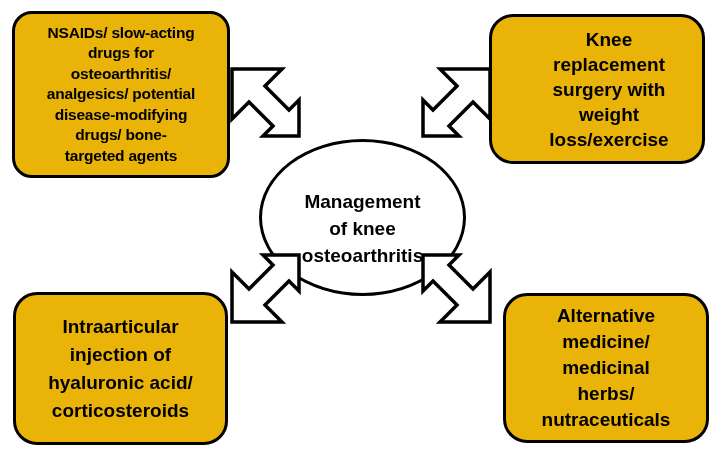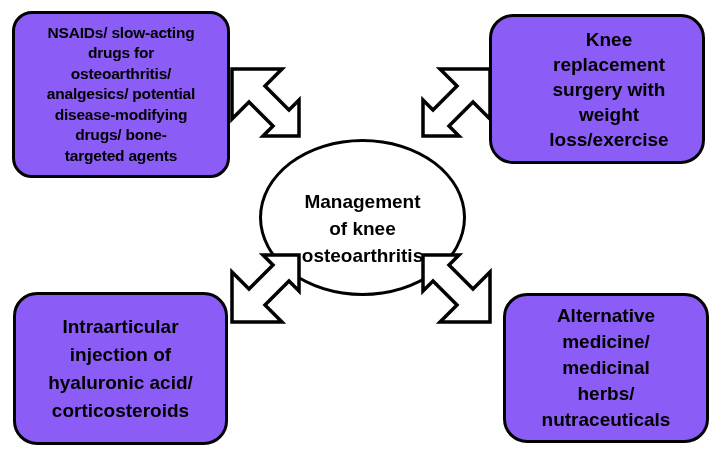--- a/index.html
+++ b/index.html
@@ -15,21 +15,21 @@
     width: 722px;
     height: 458px;
     background: #ffffff;
     overflow: hidden;
   }
   .node-box {
     position: absolute;
     box-sizing: border-box;
     border: 3px solid #000000;
     border-radius: 22px;
-    background: #8b5cf6;
+    background: #eab308;
     display: flex;
     align-items: center;
     justify-content: center;
     text-align: center;
     color: #000000;
     font-weight: bold;
     z-index: 3;
   }
   .node-text {
     display: block;

